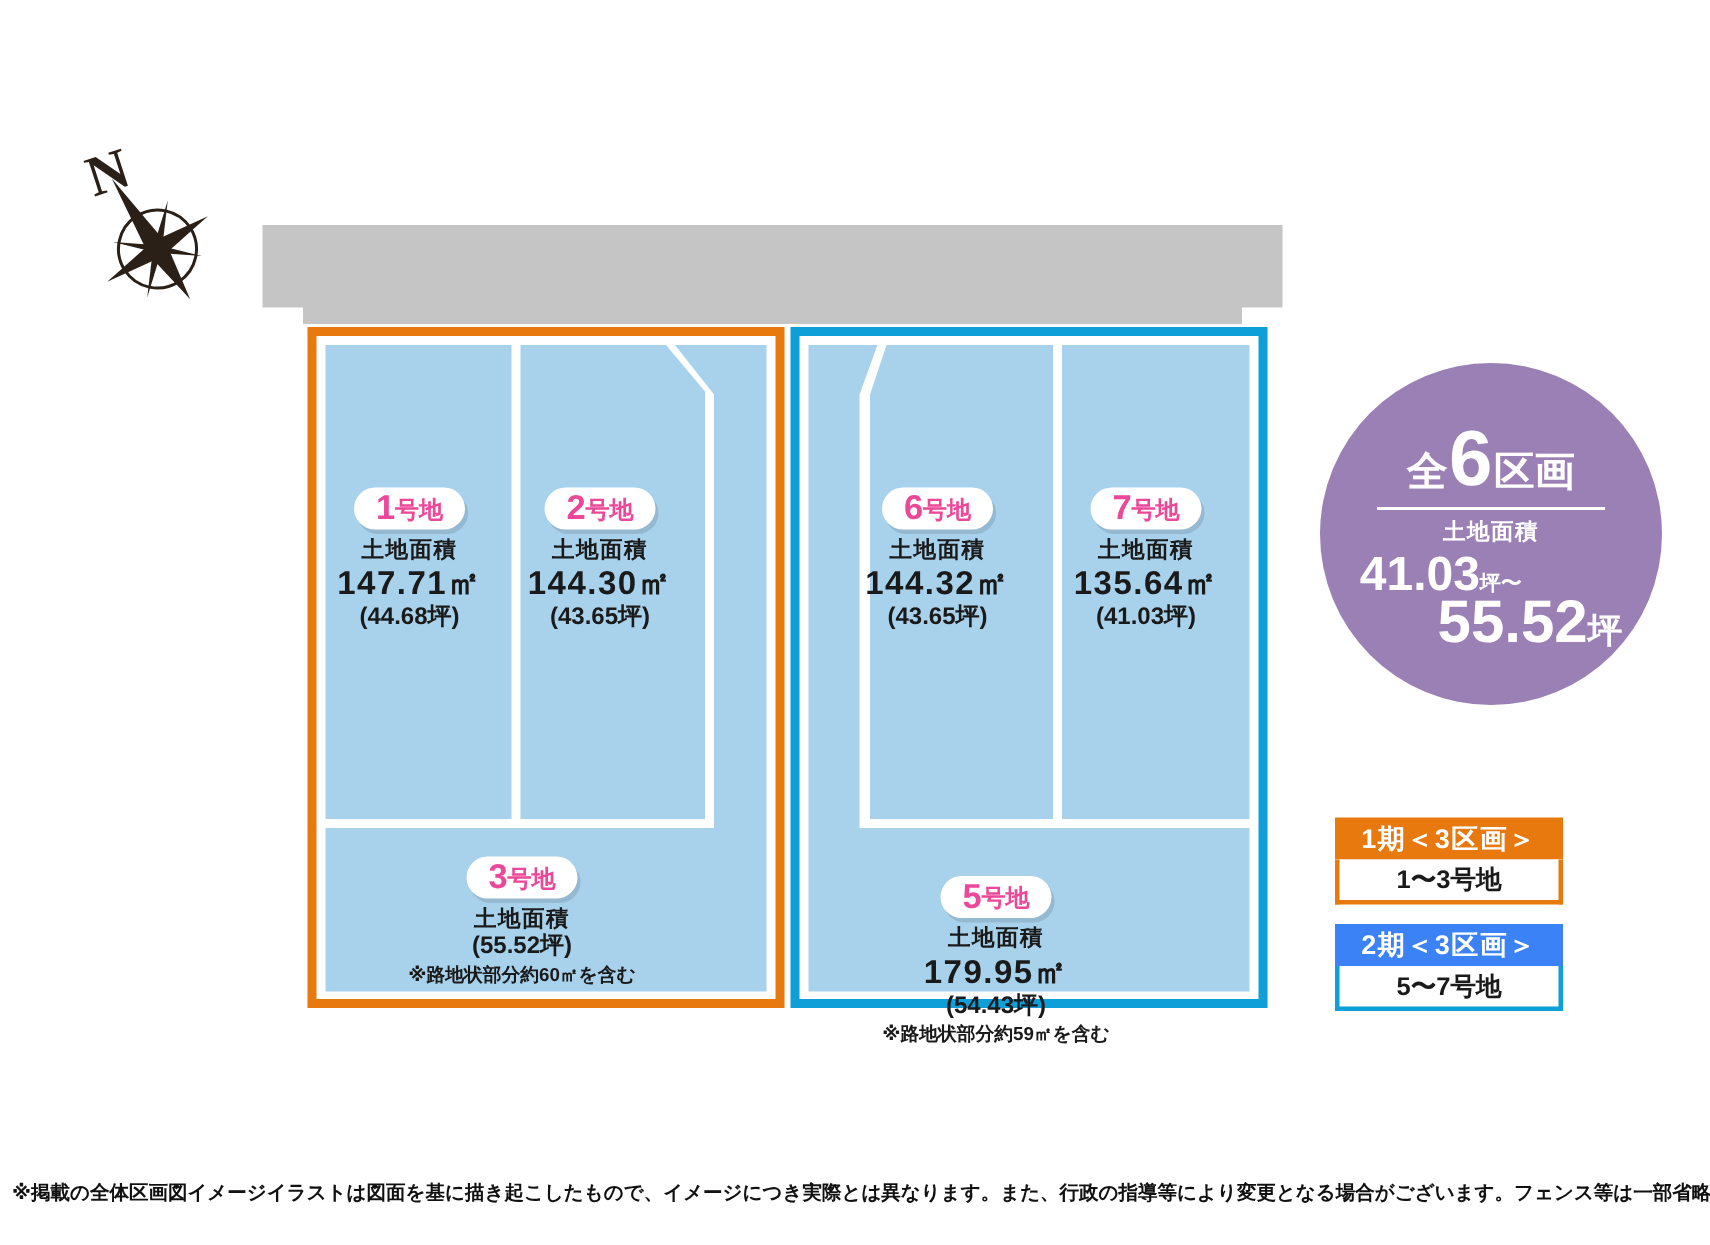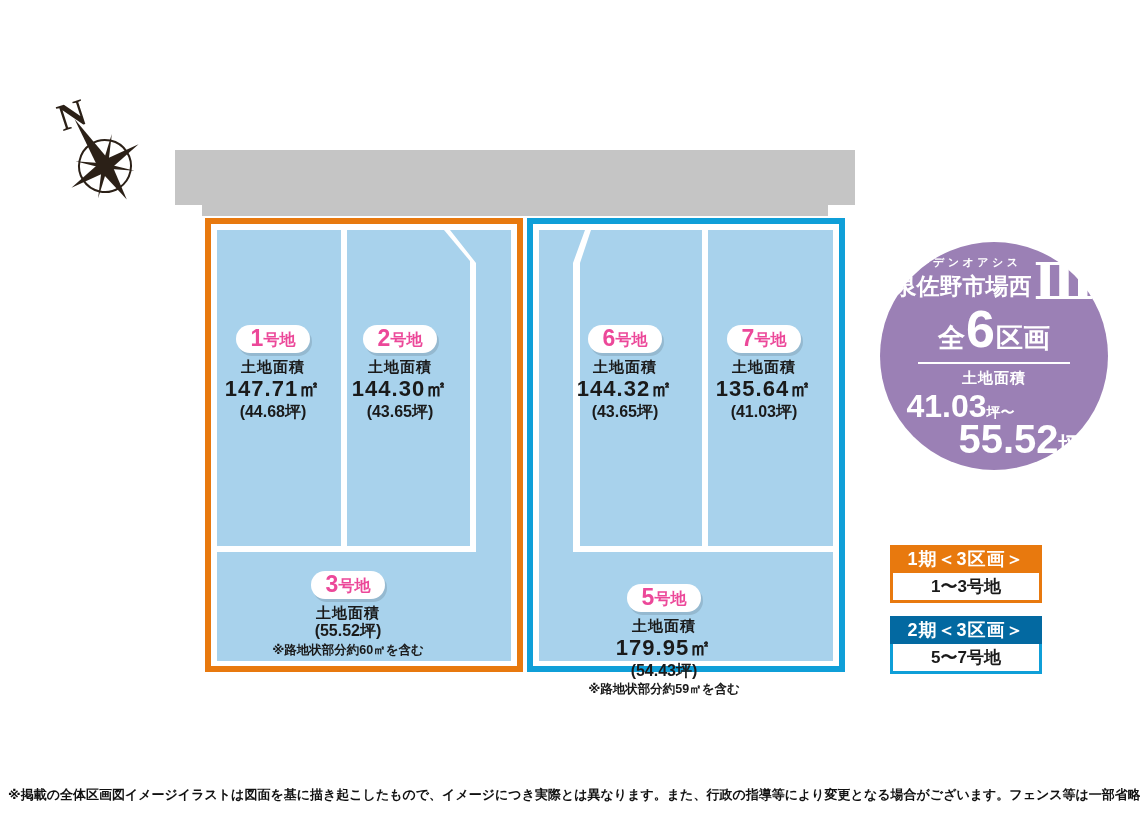--- a/index.html
+++ b/index.html
@@ -61,21 +61,21 @@
   .legend-header{
     height:28px;line-height:28px;text-align:center;color:#ffffff;
     font-size:18px;font-weight:bold;letter-spacing:1px;
   }
   .legend-body{
     background:#ffffff;text-align:center;font-size:17px;font-weight:bold;
     height:27px;line-height:27px;border-style:solid;border-width:3px;border-top-width:0;
   }
   .phase1 .legend-header{background:#e8790e;}
   .phase1 .legend-body{border-color:#e8790e;}
-  .phase2 .legend-header{background:#0369a1;text-align:center;}
+  .phase2 .legend-header{background:#3b82f6;text-align:center;}
   .phase2 .legend-body{border-color:#0f9fd8;}
 
   
   .footer{
     position:absolute;left:8px;top:786px;width:1128px;
     font-size:13px;font-weight:bold;letter-spacing:0;color:#111111;white-space:nowrap;
   }
 </style>
 </head>
 <body>
@@ -150,27 +150,20 @@
 
   <div class="plot-label" style="left:664px;top:584px;">
     <div class="pill"><span class="pill-num">5</span><span class="pill-suffix">号地</span></div>
     <div class="area-label">土地面積</div>
     <div class="area-value">179.95㎡</div>
     <div class="area-tsubo">(54.43坪)</div>
     <div class="area-note">※路地状部分約59㎡を含む</div>
   </div>
 
   <div class="badge">
-    <div class="badge-title-row">
-      <div class="badge-title-col">
-        <div class="badge-subtitle">ガーデンオアシス</div>
-        <div class="badge-title">泉佐野市場西</div>
-      </div>
-      <div class="badge-numeral">Ⅲ</div>
-    </div>
     <div class="badge-count">
       <span class="count-prefix">全</span>
         <span class="count-num">6</span>
         <span class="count-suffix">区画</span>
     </div>
     <div class="badge-divider"></div>
     <div class="badge-area-label">土地面積</div>
     <div class="badge-range">
       <div class="range-min"><span class="range-min-num">41.03</span><span class="range-min-unit">坪〜</span></div>
       <div class="range-max"><span class="range-max-num">55.52</span><span class="range-max-unit">坪</span></div>

